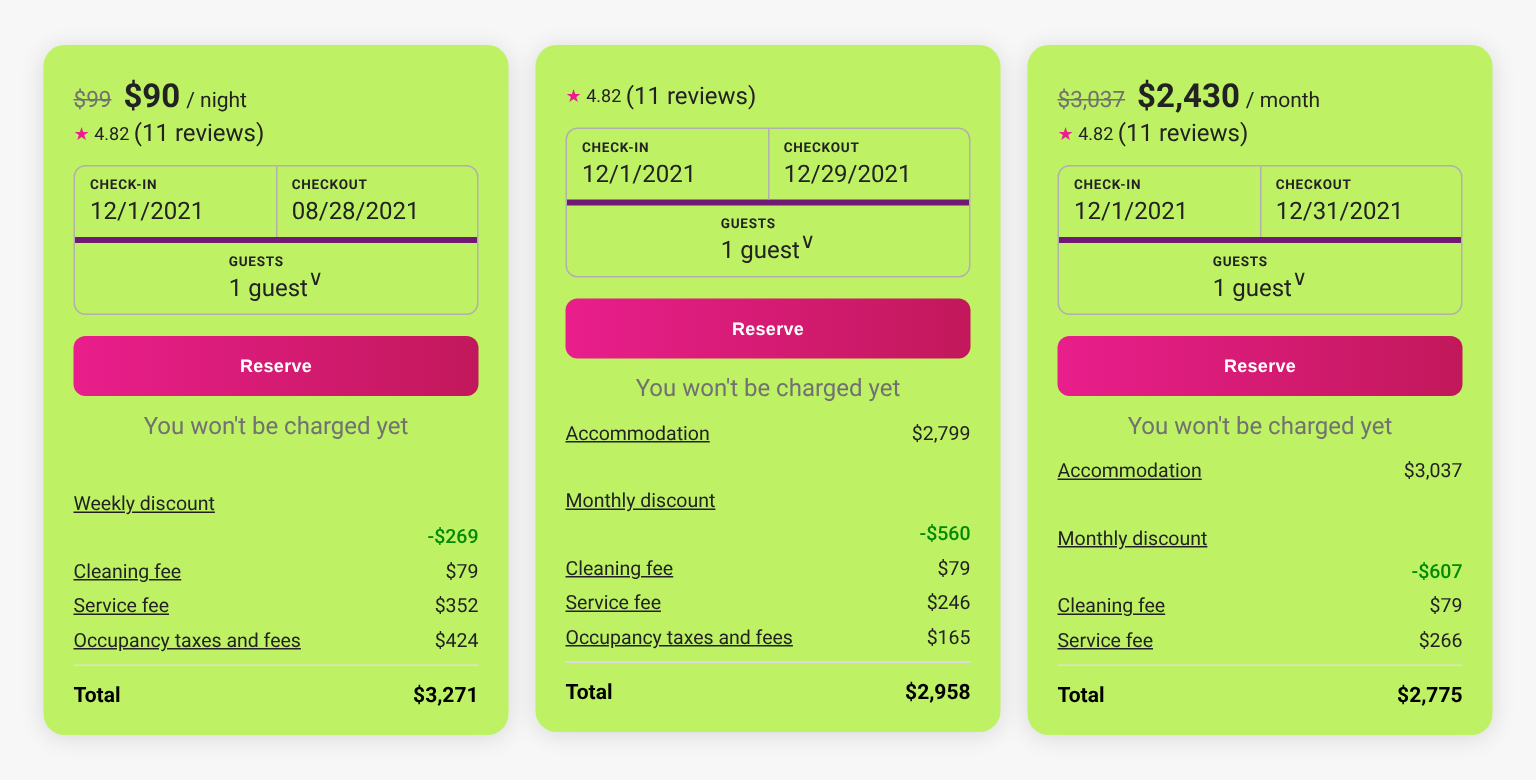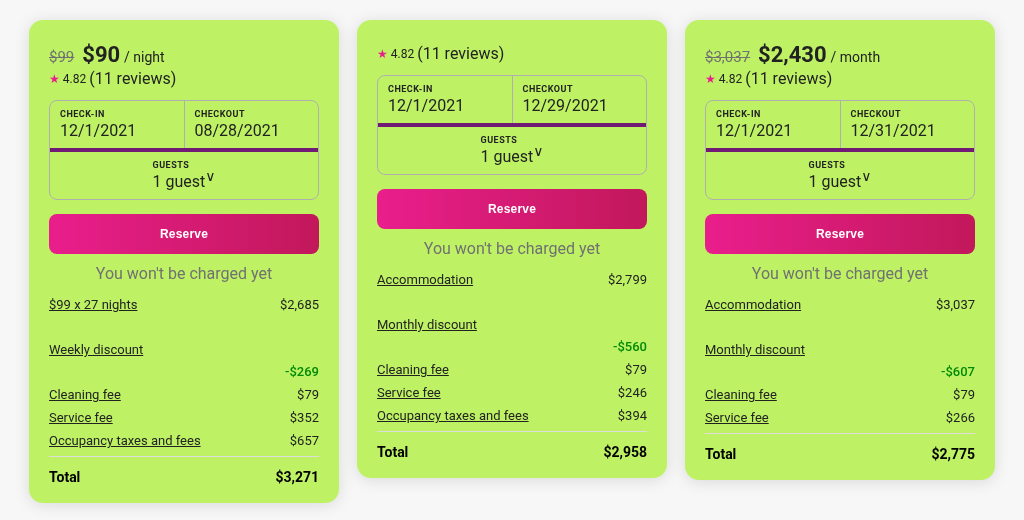--- a/index.html
+++ b/index.html
@@ -198,43 +198,39 @@
         <span class="chevron-icon">∨</span>
       </div>
     </div>
 
     <button class="reserve-btn">Reserve</button>
 
     <div class="no-charge">You won't be charged yet</div>
 
     <div class="fees-section">
 
-        <div class="fee-row">
-          <span class="fee-label">$99 x 27 nights</span>
-          <span class="fee-value">$2,685</span>
-        </div>
 
         <div class="fee-row">
           <span class="fee-label">Weekly discount</span>
           <span class="fee-value discount">-$269</span>
         </div>
 
         <div class="fee-row">
           <span class="fee-label">Cleaning fee</span>
           <span class="fee-value">$79</span>
         </div>
 
         <div class="fee-row">
           <span class="fee-label">Service fee</span>
           <span class="fee-value">$352</span>
         </div>
 
         <div class="fee-row">
           <span class="fee-label">Occupancy taxes and fees</span>
-          <span class="fee-value">$657</span>
+          <span class="fee-value">$424</span>
         </div>
 
     </div>
 
     <div class="total-row">
       <span>Total</span>
       <span>$3,271</span>
     </div>
   </div>
     <div class="card">
@@ -289,21 +285,21 @@
           <span class="fee-value">$79</span>
         </div>
 
         <div class="fee-row">
           <span class="fee-label">Service fee</span>
           <span class="fee-value">$246</span>
         </div>
 
         <div class="fee-row">
           <span class="fee-label">Occupancy taxes and fees</span>
-          <span class="fee-value">$394</span>
+          <span class="fee-value">$165</span>
         </div>
 
     </div>
 
     <div class="total-row">
       <span>Total</span>
       <span>$2,958</span>
     </div>
   </div>
     <div class="card">

